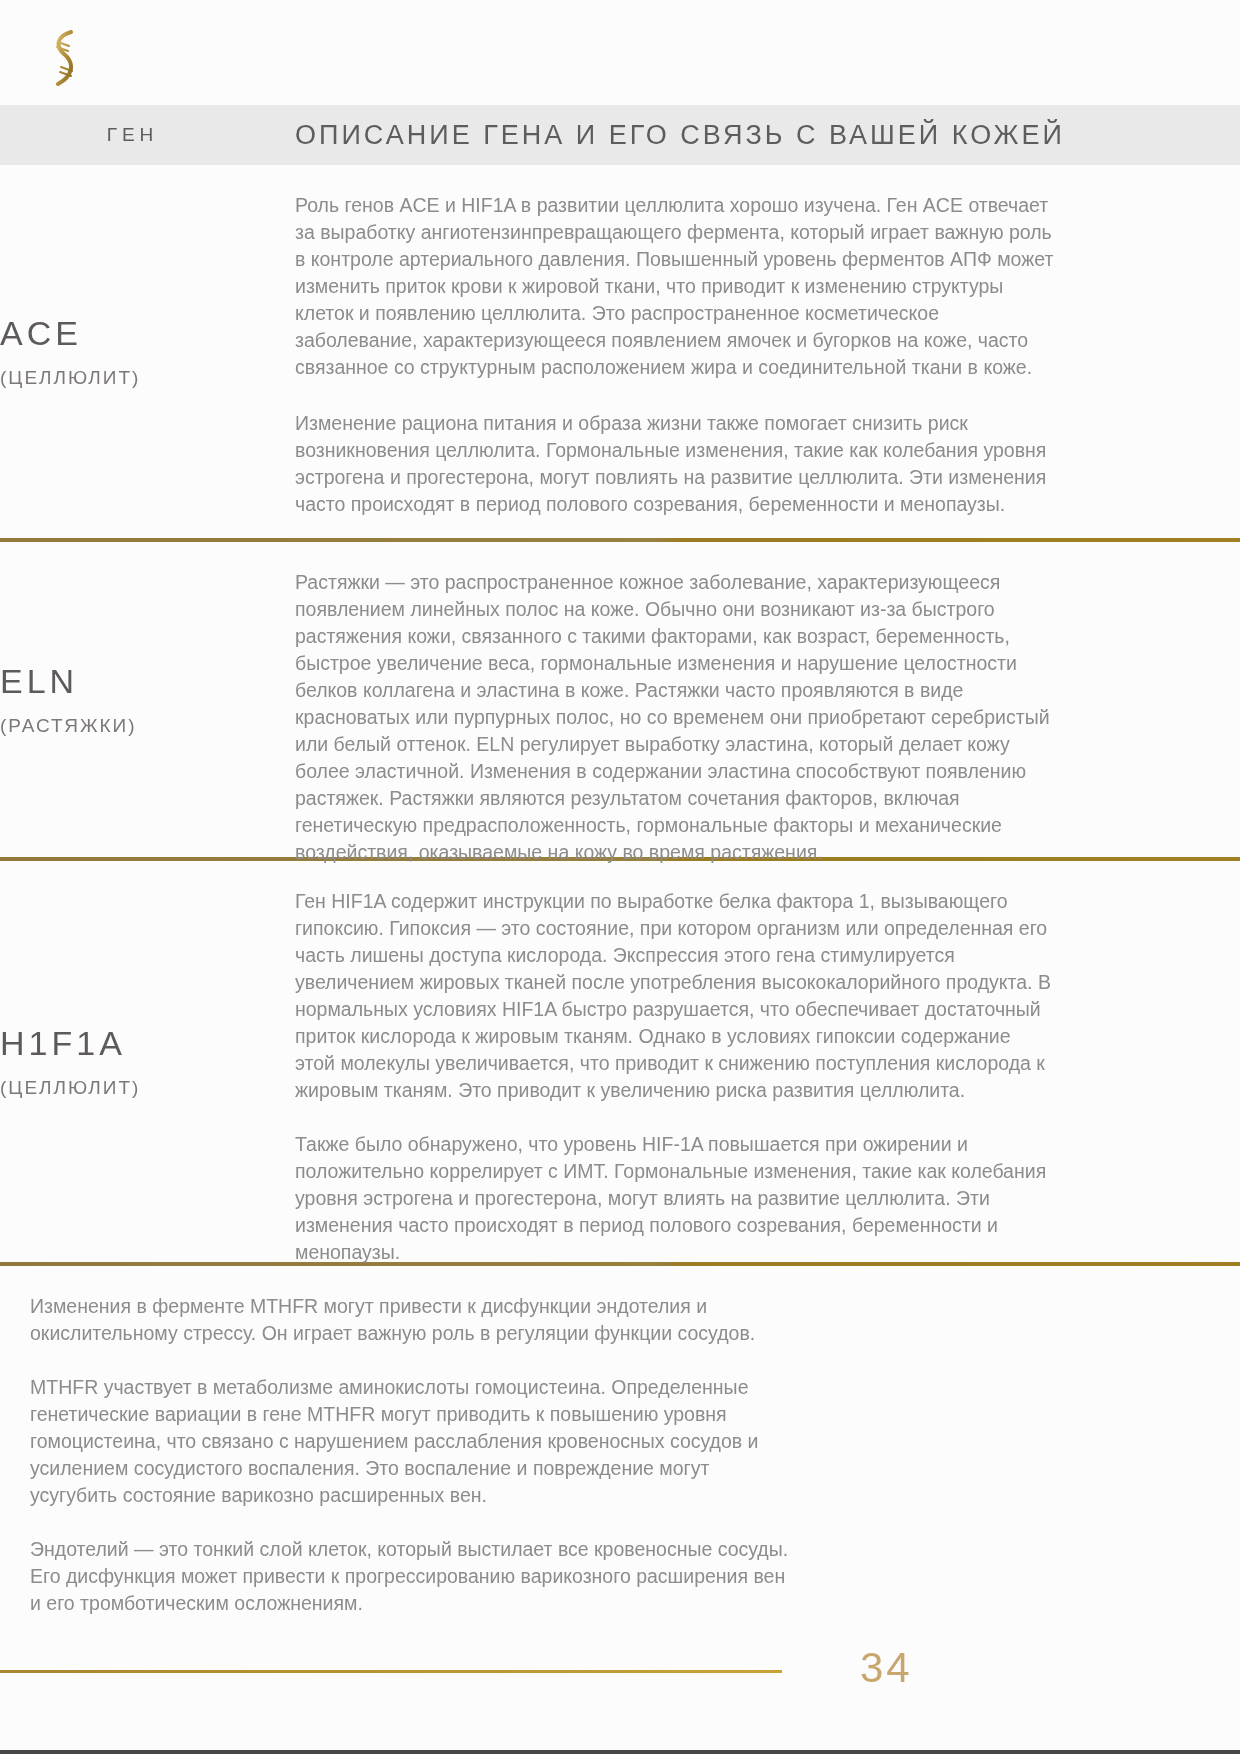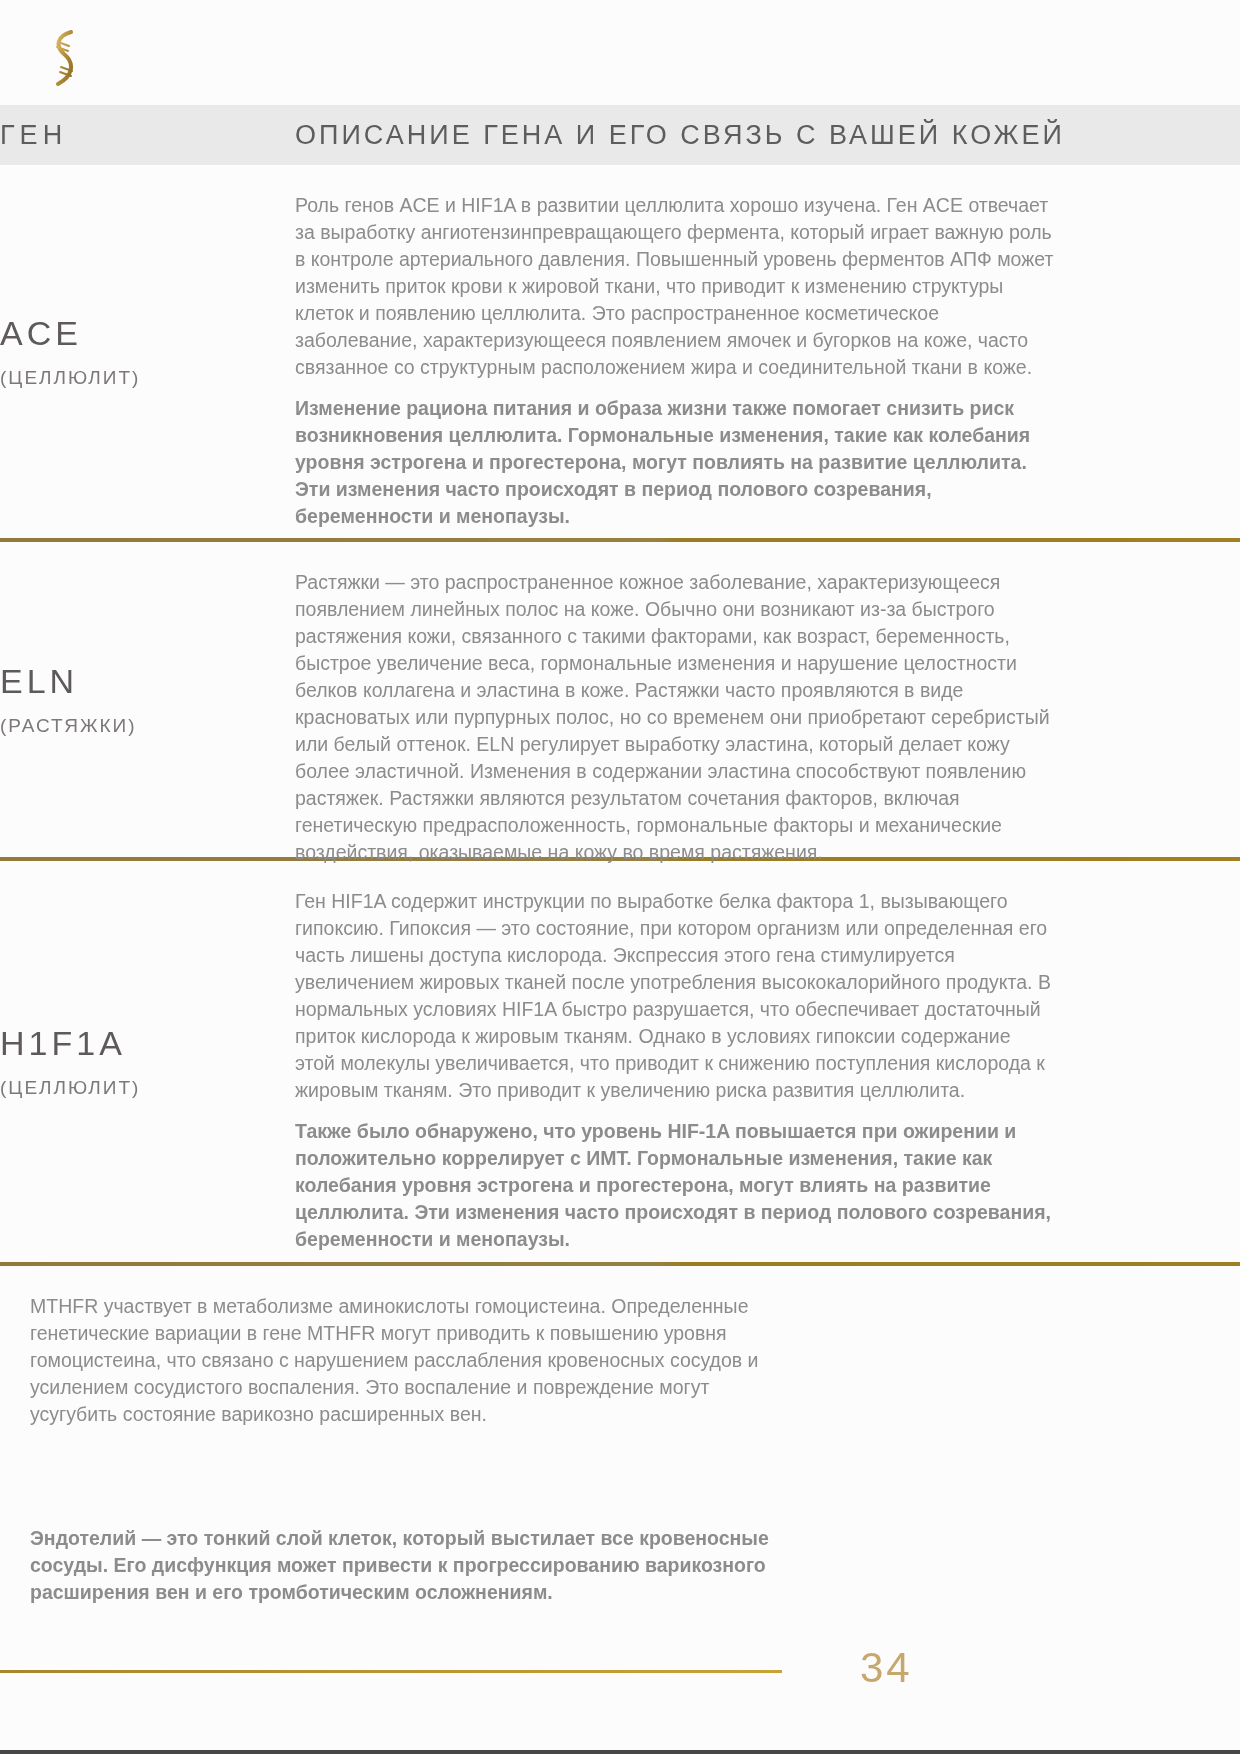--- a/index.html
+++ b/index.html
@@ -25,21 +25,22 @@
     height: 58px;
   }
   .header-band {
     height: 60px;
     background: #e9e9e9;
     display: flex;
     align-items: center;
   }
   .header-gene-col {
     width: 265px;
-    font-size: 27px;
+    text-align: center;
+    font-size: 19px;
     font-weight: 300;
     letter-spacing: 5px;
     color: #5d5d5d;
   }
   .header-desc-col {
     flex: 1;
     font-size: 27px;
     font-weight: 300;
     letter-spacing: 3px;
     color: #5d5d5d;
@@ -78,21 +79,21 @@
     display: flex;
     flex-direction: column;
     justify-content: space-between;
   }
   .desc-col p {
     font-size: 19.5px;
     font-weight: 300;
     line-height: 27px;
     color: #8c8c8c;
   }
-  .desc-col p + p { margin-top: 14px; font-weight: bold; }
+  .desc-col p + p { margin-top: 27px; }
   .gold-divider {
     height: 4px;
     width: 100%;
     background: linear-gradient(90deg, #93793c 0%, #98803f 53%, #9c7c22 55%, #a08023 100%);
   }
   .footer {
     position: relative;
     height: 128px;
   }
   .footer-line {
@@ -178,20 +179,21 @@
     <div class="desc-col">
       <p>Ген HIF1A содержит инструкции по выработке белка фактора 1, вызывающего гипоксию. Гипоксия — это состояние, при котором организм или определенная его часть лишены доступа кислорода. Экспрессия этого гена стимулируется увеличением жировых тканей после употребления высококалорийного продукта. В нормальных условиях HIF1A быстро разрушается, что обеспечивает достаточный приток кислорода к жировым тканям. Однако в условиях гипоксии содержание этой молекулы увеличивается, что приводит к снижению поступления кислорода к жировым тканям. Это приводит к увеличению риска развития целлюлита.</p>
       <p>Также было обнаружено, что уровень HIF-1A повышается при ожирении и положительно коррелирует с ИМТ. Гормональные изменения, такие как колебания уровня эстрогена и прогестерона, могут влиять на развитие целлюлита. Эти изменения часто происходят в период полового созревания, беременности и менопаузы.</p>
     </div>
   </div>
 
   <div class="gold-divider"></div>
 
   <div class="gene-row row-mthfr">
     <div class="desc-col">
+      <p>Изменения в ферменте MTHFR могут привести к дисфункции эндотелия и окислительному стрессу. Он играет важную роль в регуляции функции сосудов.</p>
       <p>MTHFR участвует в метаболизме аминокислоты гомоцистеина. Определенные генетические вариации в гене MTHFR могут приводить к повышению уровня гомоцистеина, что связано с нарушением расслабления кровеносных сосудов и усилением сосудистого воспаления. Это воспаление и повреждение могут усугубить состояние варикозно расширенных вен.</p>
       <p>Эндотелий — это тонкий слой клеток, который выстилает все кровеносные сосуды. Его дисфункция может привести к прогрессированию варикозного расширения вен и его тромботическим осложнениям.</p>
     </div>
   </div>
 
   <div class="footer">
     <div class="footer-line"></div>
     <div class="page-number">34</div>
   </div>
 

